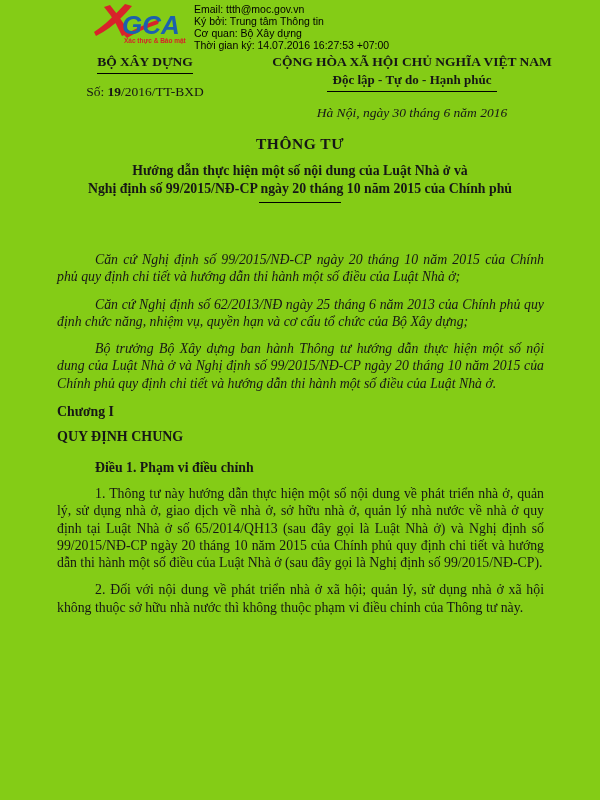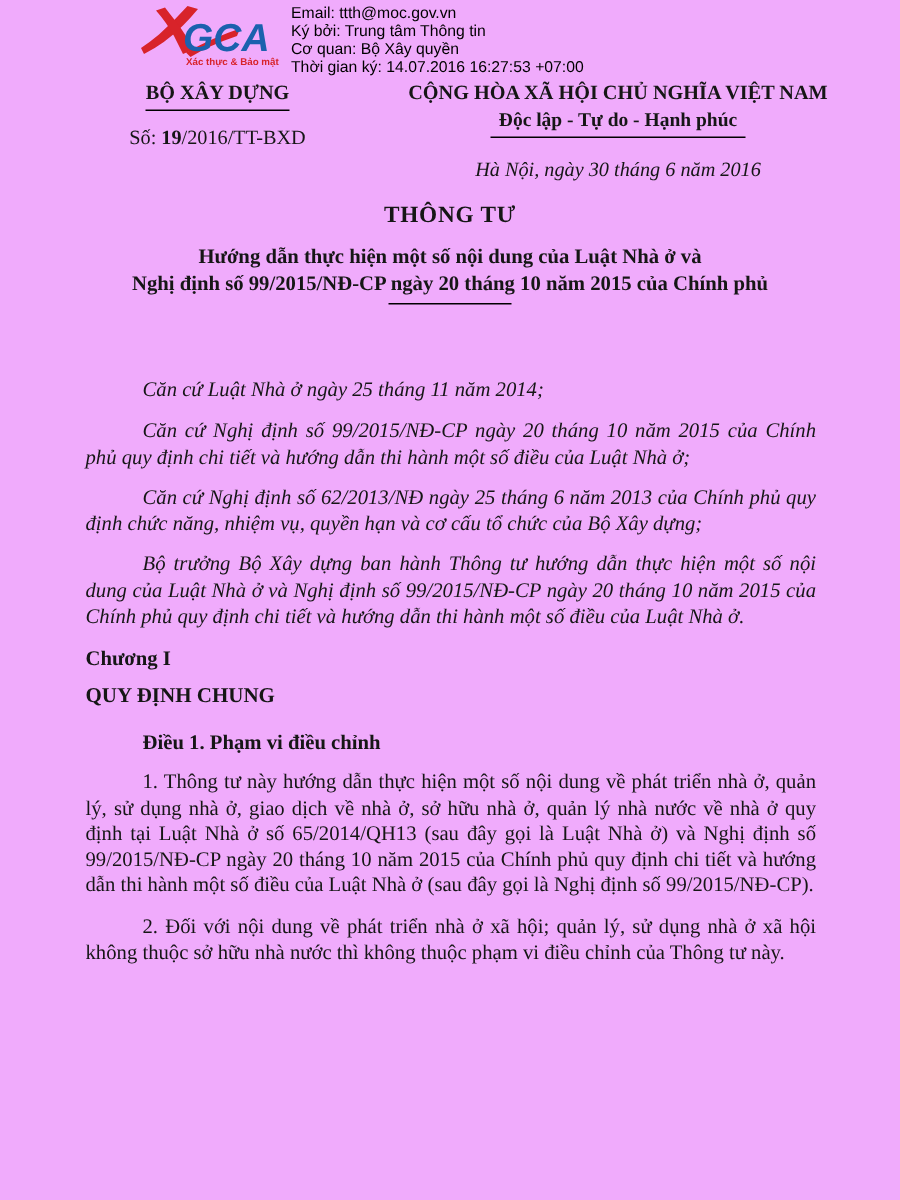--- a/index.html
+++ b/index.html
@@ -1,21 +1,21 @@
 <!DOCTYPE html>
 <html><head>
 <meta charset="utf-8">
 <style>
   * { box-sizing: border-box; }
   html, body { margin: 0; padding: 0; background: #ffffff; }
   .page {
     position: relative;
     width: 600px;
     height: 800px;
-    background: #f0abfc;
+    background: #84cc16;
     font-family: "Liberation Serif", serif;
     color: #161616;
     overflow: hidden;
   }
 
   
   .sig {
     position: absolute;
     left: 94px;
     top: 3px;
@@ -98,21 +98,21 @@
       <path d="M10 4 Q17 12 22 21 Q25 27 28 33 L35 30 Q30 20 23 11 Q19 6 16 2 Z" fill="#d8232a"></path>
       <path d="M30 32 Q48 22 66 16 L64 21 Q46 27 33 35 Z" fill="#d8232a"></path>
 
       <text x="28" y="31" font-family="Liberation Sans, sans-serif" font-size="26" font-weight="bold" font-style="italic" fill="#1b61ae">GCA</text>
 
       <text x="30" y="40" font-family="Liberation Sans, sans-serif" font-size="6.5" font-weight="bold" fill="#d8232a">Xác thực &amp; Bảo mật</text>
     </svg>
     <div class="sig-text">
       <div>Email: ttth@moc.gov.vn</div>
       <div>Ký bởi: Trung tâm Thông tin</div>
-      <div>Cơ quan: Bộ Xây quyền</div>
+      <div>Cơ quan: Bộ Xây dựng</div>
       <div>Thời gian ký: 14.07.2016 16:27:53 +07:00</div>
     </div>
   </div>
 
   <div class="header">
     <div class="h-left">
       <div class="agency">BỘ XÂY DỰNG</div>
       <div class="rule-a"></div>
       <div class="doc-no">
         <span>Số: </span><span class="bold">19</span><span>/2016/TT-BXD</span>
@@ -130,21 +130,20 @@
     <div class="doc-type">THÔNG TƯ</div>
     <div class="subject">
       <div>Hướng dẫn thực hiện một số nội dung của Luật Nhà ở và</div>
       <div>Nghị định số 99/2015/NĐ-CP ngày 20 tháng 10 năm 2015 của Chính phủ</div>
     </div>
     <div class="rule-c"></div>
   </div>
 
   <div class="content">
     <div class="preamble">
-      <p>Căn cứ Luật Nhà ở ngày 25 tháng 11 năm 2014;</p>
       <p>Căn cứ Nghị định số 99/2015/NĐ-CP ngày 20 tháng 10 năm 2015 của Chính phủ quy định chi tiết và hướng dẫn thi hành một số điều của Luật Nhà ở;</p>
       <p>Căn cứ Nghị định số 62/2013/NĐ ngày 25 tháng 6 năm 2013 của Chính phủ quy định chức năng, nhiệm vụ, quyền hạn và cơ cấu tổ chức của Bộ Xây dựng;</p>
       <p>Bộ trưởng Bộ Xây dựng ban hành Thông tư hướng dẫn thực hiện một số nội dung của Luật Nhà ở và Nghị định số 99/2015/NĐ-CP ngày 20 tháng 10 năm 2015 của Chính phủ quy định chi tiết và hướng dẫn thi hành một số điều của Luật Nhà ở.</p>
     </div>
 
     <div class="chapter">
       <div class="chapter-no">Chương I</div>
       <div class="chapter-name">QUY ĐỊNH CHUNG</div>
     </div>
 

